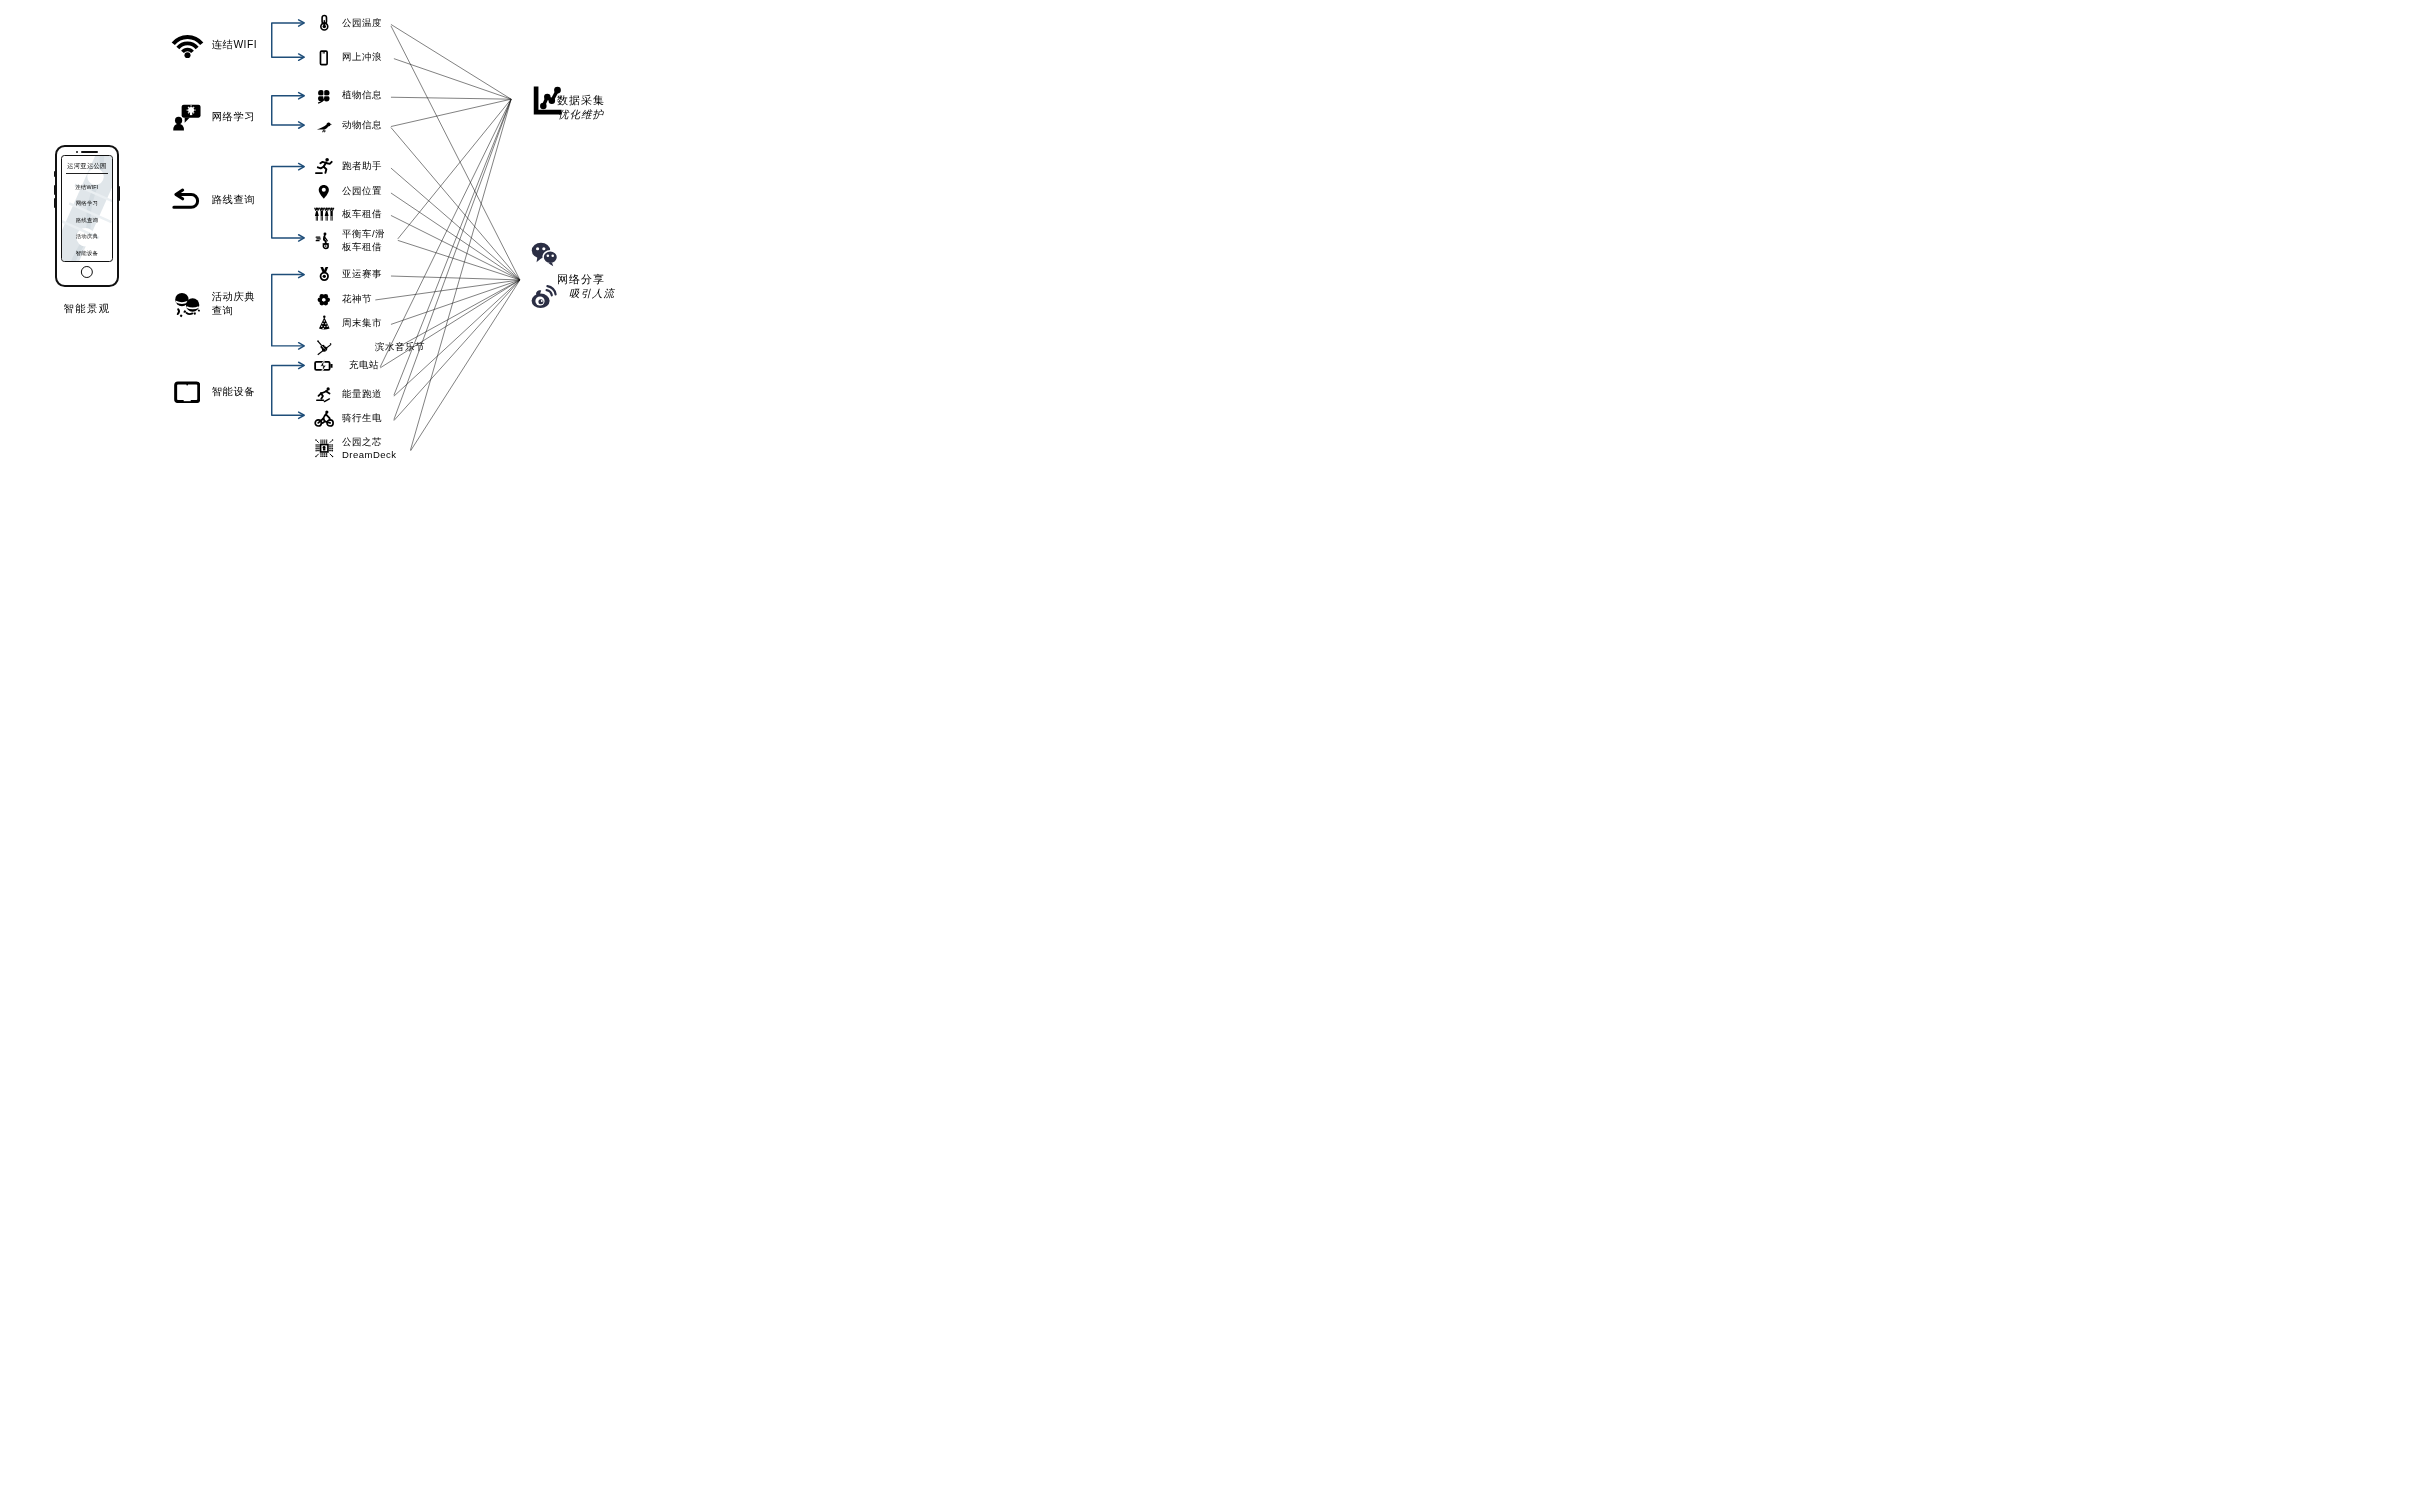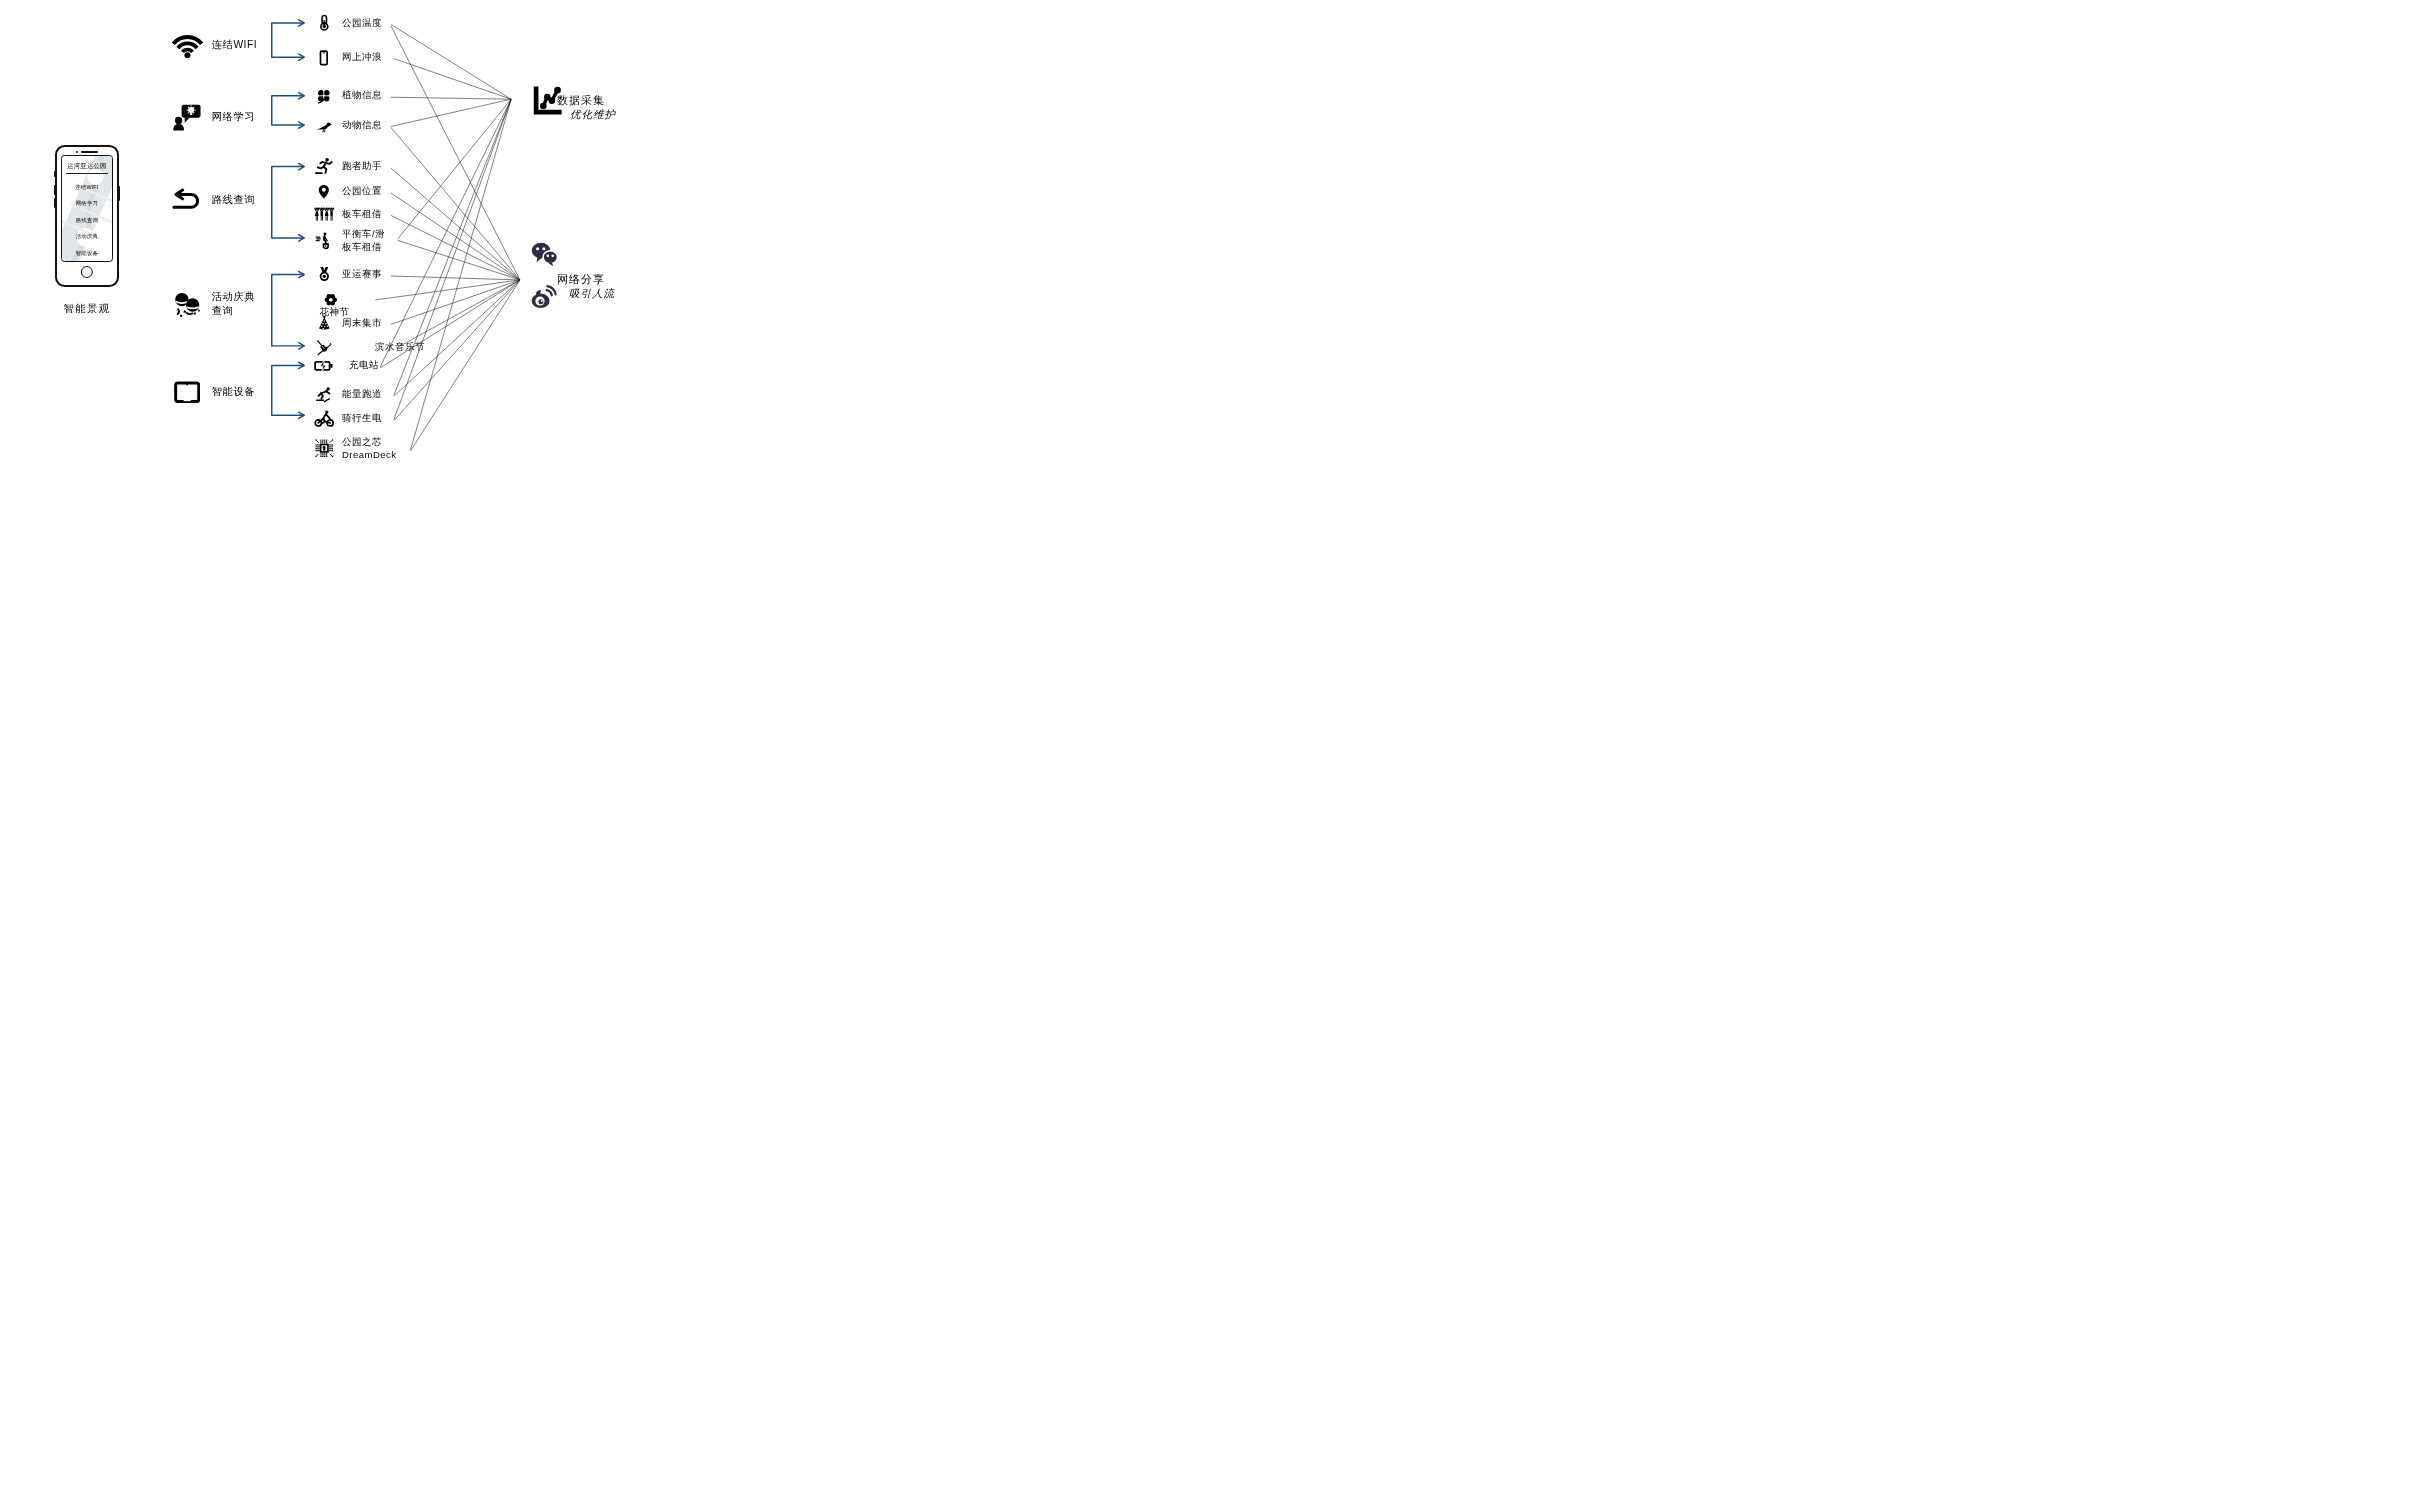--- a/index.html
+++ b/index.html
@@ -338,21 +338,21 @@
         <span class="iconbox" style="width: 22.5px; height: 12.7px;">
           <svg width="16.6" height="18.6" viewBox="0 0 24 24">
             <polygon points="6.3,1.5 10.2,1.5 13.5,9.3 9.6,9.3" fill="#000"></polygon>
             <polygon points="17.7,1.5 13.8,1.5 10.5,9.3 14.4,9.3" fill="#000"></polygon>
             <circle cx="12" cy="15" r="5.4" fill="none" stroke="#000" stroke-width="2.6"></circle>
             <circle cx="12" cy="15" r="2.4" fill="#000"></circle>
           </svg>
         </span>
         <div class="leaf-label">亚运赛事</div>
       </div>
-      <div class="row" style="left: 313px; top: 293px; height: 12.7px; flex-direction: column;">
+      <div class="row" style="left: 313px; top: 293px; height: 12.7px;">
         <span class="iconbox" style="width: 22.5px; height: 12.7px;">
           <svg width="17.6" height="17.6" viewBox="0 0 24 24">
             <g fill="#000">
               <circle cx="17.2" cy="12" r="3.3"></circle>
               <circle cx="14.6" cy="16.5" r="3.3"></circle>
               <circle cx="9.4" cy="16.5" r="3.3"></circle>
               <circle cx="6.8" cy="12" r="3.3"></circle>
               <circle cx="9.4" cy="7.5" r="3.3"></circle>
               <circle cx="14.6" cy="7.5" r="3.3"></circle>
             </g>
@@ -505,21 +505,21 @@
           </g>
           <g fill="#000">
             <circle cx="8.7" cy="16.2" r="2.3"></circle>
             <circle cx="11.5" cy="9.8" r="2.3"></circle>
             <circle cx="14.7" cy="12.6" r="2.3"></circle>
             <circle cx="18.7" cy="5" r="2.4"></circle>
           </g>
         </svg>
       </div>
       <div class="abs outcome-label" style="left: 557px; top: 93px;">数据采集</div>
-      <div class="abs outcome-sub" style="left: 570px; top: 108px;">优化维护</div>
+      <div class="abs outcome-sub" style="left: 558px; top: 108px;">优化维护</div>
       <div class="abs" style="left: 531px; top: 242px;">
         <svg width="28" height="25.4" viewBox="0 0 26 24">
           <g fill="#2B2E44">
             <ellipse cx="9.2" cy="8" rx="8.7" ry="7.4"></ellipse>
             <path d="M5.8 14.2 L5 19.2 L9.8 15.2 Z"></path>
             <g>
               <ellipse cx="18" cy="14.4" rx="6.8" ry="6.1" stroke="#fff" stroke-width="1.4"></ellipse>
               <path d="M19.6 19.6 L20.8 23 L16.2 20.2 Z"></path>
             </g>
           </g>

